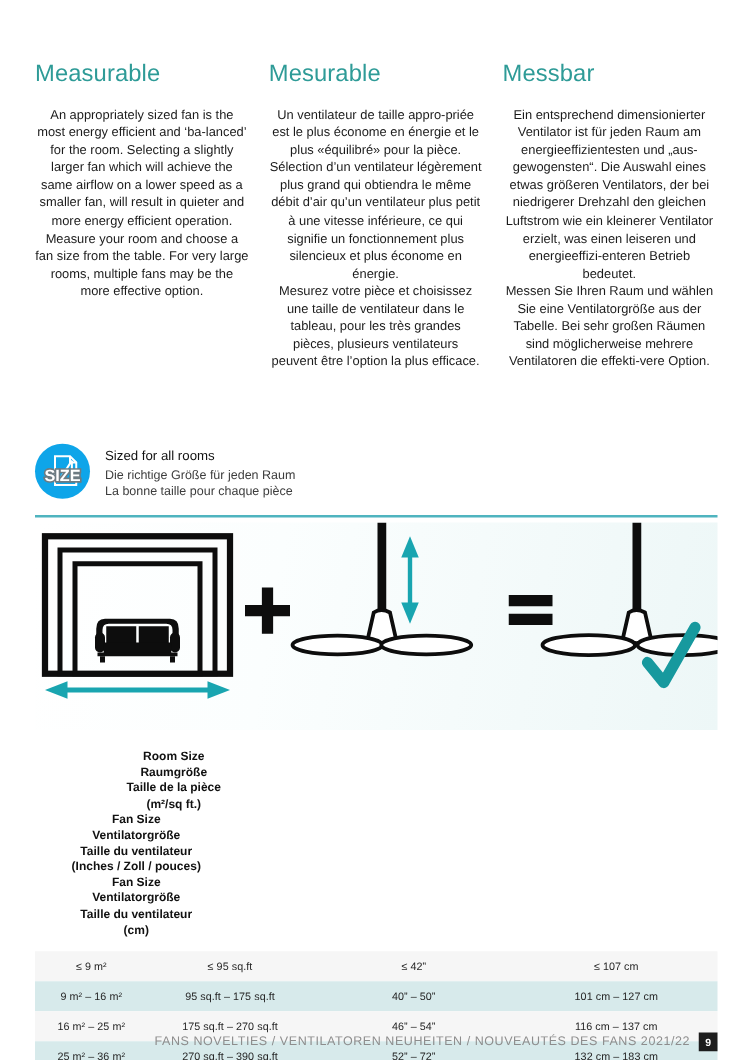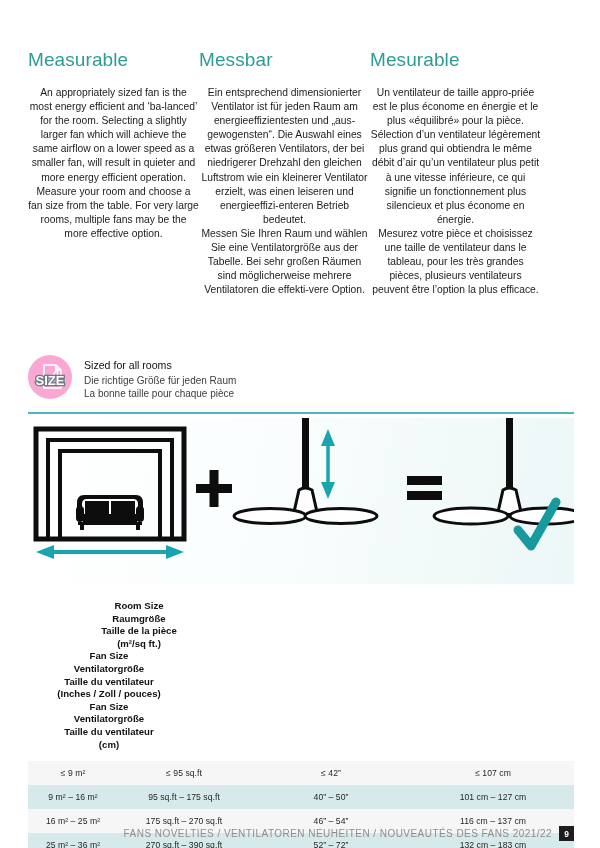--- a/index.html
+++ b/index.html
@@ -19,20 +19,21 @@
     background: #ffffff;
   }
 
   
   .columns {
     position: absolute;
     left: 28px;
     top: 48px;
     width: 546px;
     display: flex;
+    gap: 16px;
   }
   .col { width: 171px; }
 
   .col-heading {
     color: #2e9b97;
     font-size: 19px;
     font-weight: 400;
     letter-spacing: 0.1px;
     line-height: 24px;
     margin-bottom: 14px;
@@ -52,21 +53,21 @@
     left: 28px;
     top: 355px;
     display: flex;
     align-items: flex-start;
     gap: 12px;
   }
   .badge-icon {
     width: 44px;
     height: 44px;
     border-radius: 50%;
-    background: #f9a8d4;
+    background: #0ea5e9;
     position: relative;
     flex: none;
     overflow: hidden;
   }
   .badge-icon svg { display: block; }
 
   .badge-text { padding-top: 3px; }
   .badge-title {
     font-size: 10.6px;
     font-weight: normal;
@@ -180,29 +181,29 @@
 
   <div class="columns">
 
     <div class="col">
       <div class="col-heading">Measurable</div>
       <div class="col-body">An appropriately sized fan is the most energy efficient and ‘ba-lanced’ for the room. Selecting a slightly larger fan which will achieve the same airflow on a lower speed as a smaller fan, will result in quieter and more energy efficient operation.
 Measure your room and choose a fan size from the table. For very large rooms, multiple fans may be the more effective option.</div>
     </div>
 
     <div class="col">
+      <div class="col-heading">Mesurable</div>
+      <div class="col-body">Un ventilateur de taille appro-priée est le plus économe en énergie et le plus «équilibré» pour la pièce. Sélection d’un ventilateur légèrement plus grand qui obtiendra le même débit d’air qu’un ventilateur plus petit à une vitesse inférieure, ce qui signifie un fonctionnement plus silencieux et plus économe en énergie.
+Mesurez votre pièce et choisissez une taille de ventilateur dans le tableau, pour les très grandes pièces, plusieurs ventilateurs peuvent être l’option la plus efficace.</div>
+    </div>
+
+    <div class="col">
       <div class="col-heading">Messbar</div>
       <div class="col-body">Ein entsprechend dimensionierter Ventilator ist für jeden Raum am energieeffizientesten und „aus-gewogensten“. Die Auswahl eines etwas größeren Ventilators, der bei niedrigerer Drehzahl den gleichen Luftstrom wie ein kleinerer Ventilator erzielt, was einen leiseren und energieeffizi-enteren Betrieb bedeutet.
 Messen Sie Ihren Raum und wählen Sie eine Ventilatorgröße aus der Tabelle. Bei sehr großen Räumen sind möglicherweise mehrere Ventilatoren die effekti-vere Option.</div>
-    </div>
-
-    <div class="col">
-      <div class="col-heading">Mesurable</div>
-      <div class="col-body">Un ventilateur de taille appro-priée est le plus économe en énergie et le plus «équilibré» pour la pièce. Sélection d’un ventilateur légèrement plus grand qui obtiendra le même débit d’air qu’un ventilateur plus petit à une vitesse inférieure, ce qui signifie un fonctionnement plus silencieux et plus économe en énergie.
-Mesurez votre pièce et choisissez une taille de ventilateur dans le tableau, pour les très grandes pièces, plusieurs ventilateurs peuvent être l’option la plus efficace.</div>
     </div>
 
   </div>
 
   <div class="badge-row">
 
     <div class="badge-icon">
       <svg width="44" height="44" viewBox="0 0 44 44">
         <g fill="none" stroke="#ffffff" stroke-width="1.6">
           <path d="M16 10 H28 L33 15 V33 H16 Z"></path>

